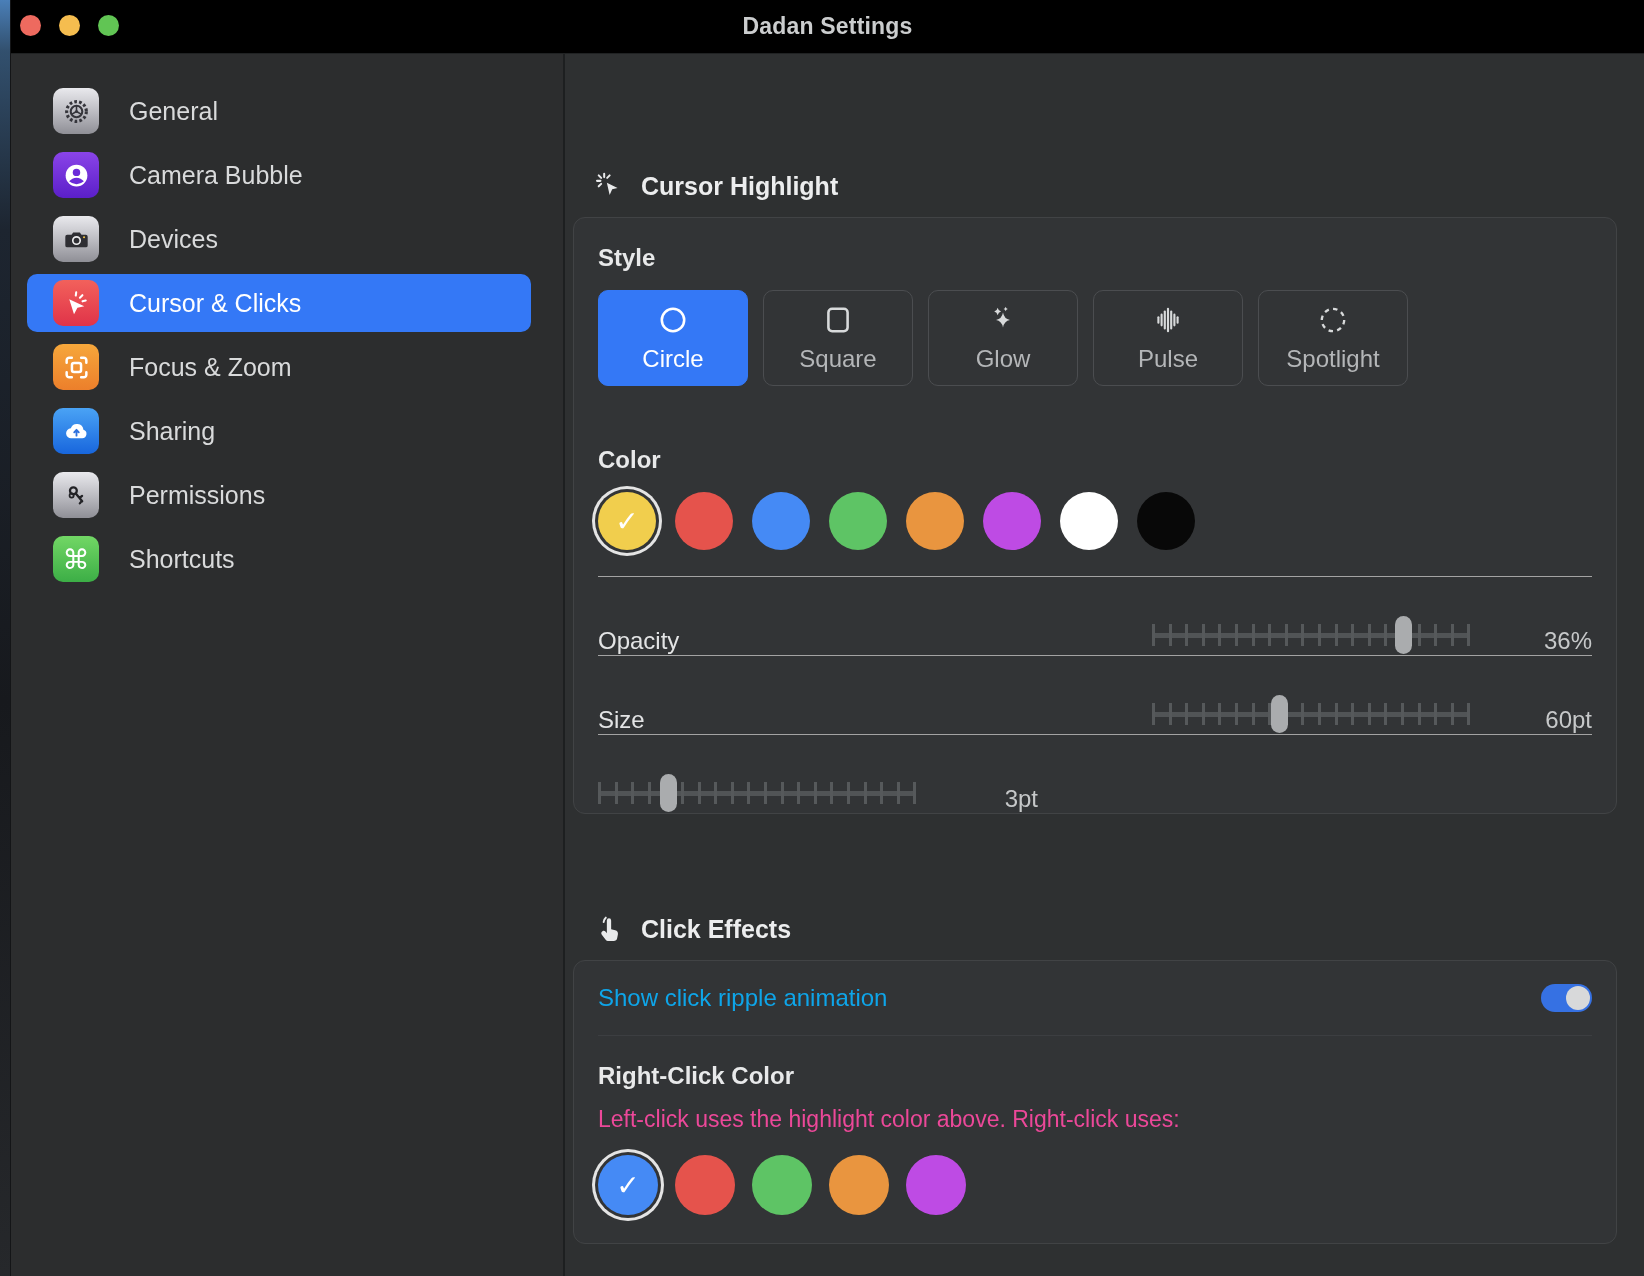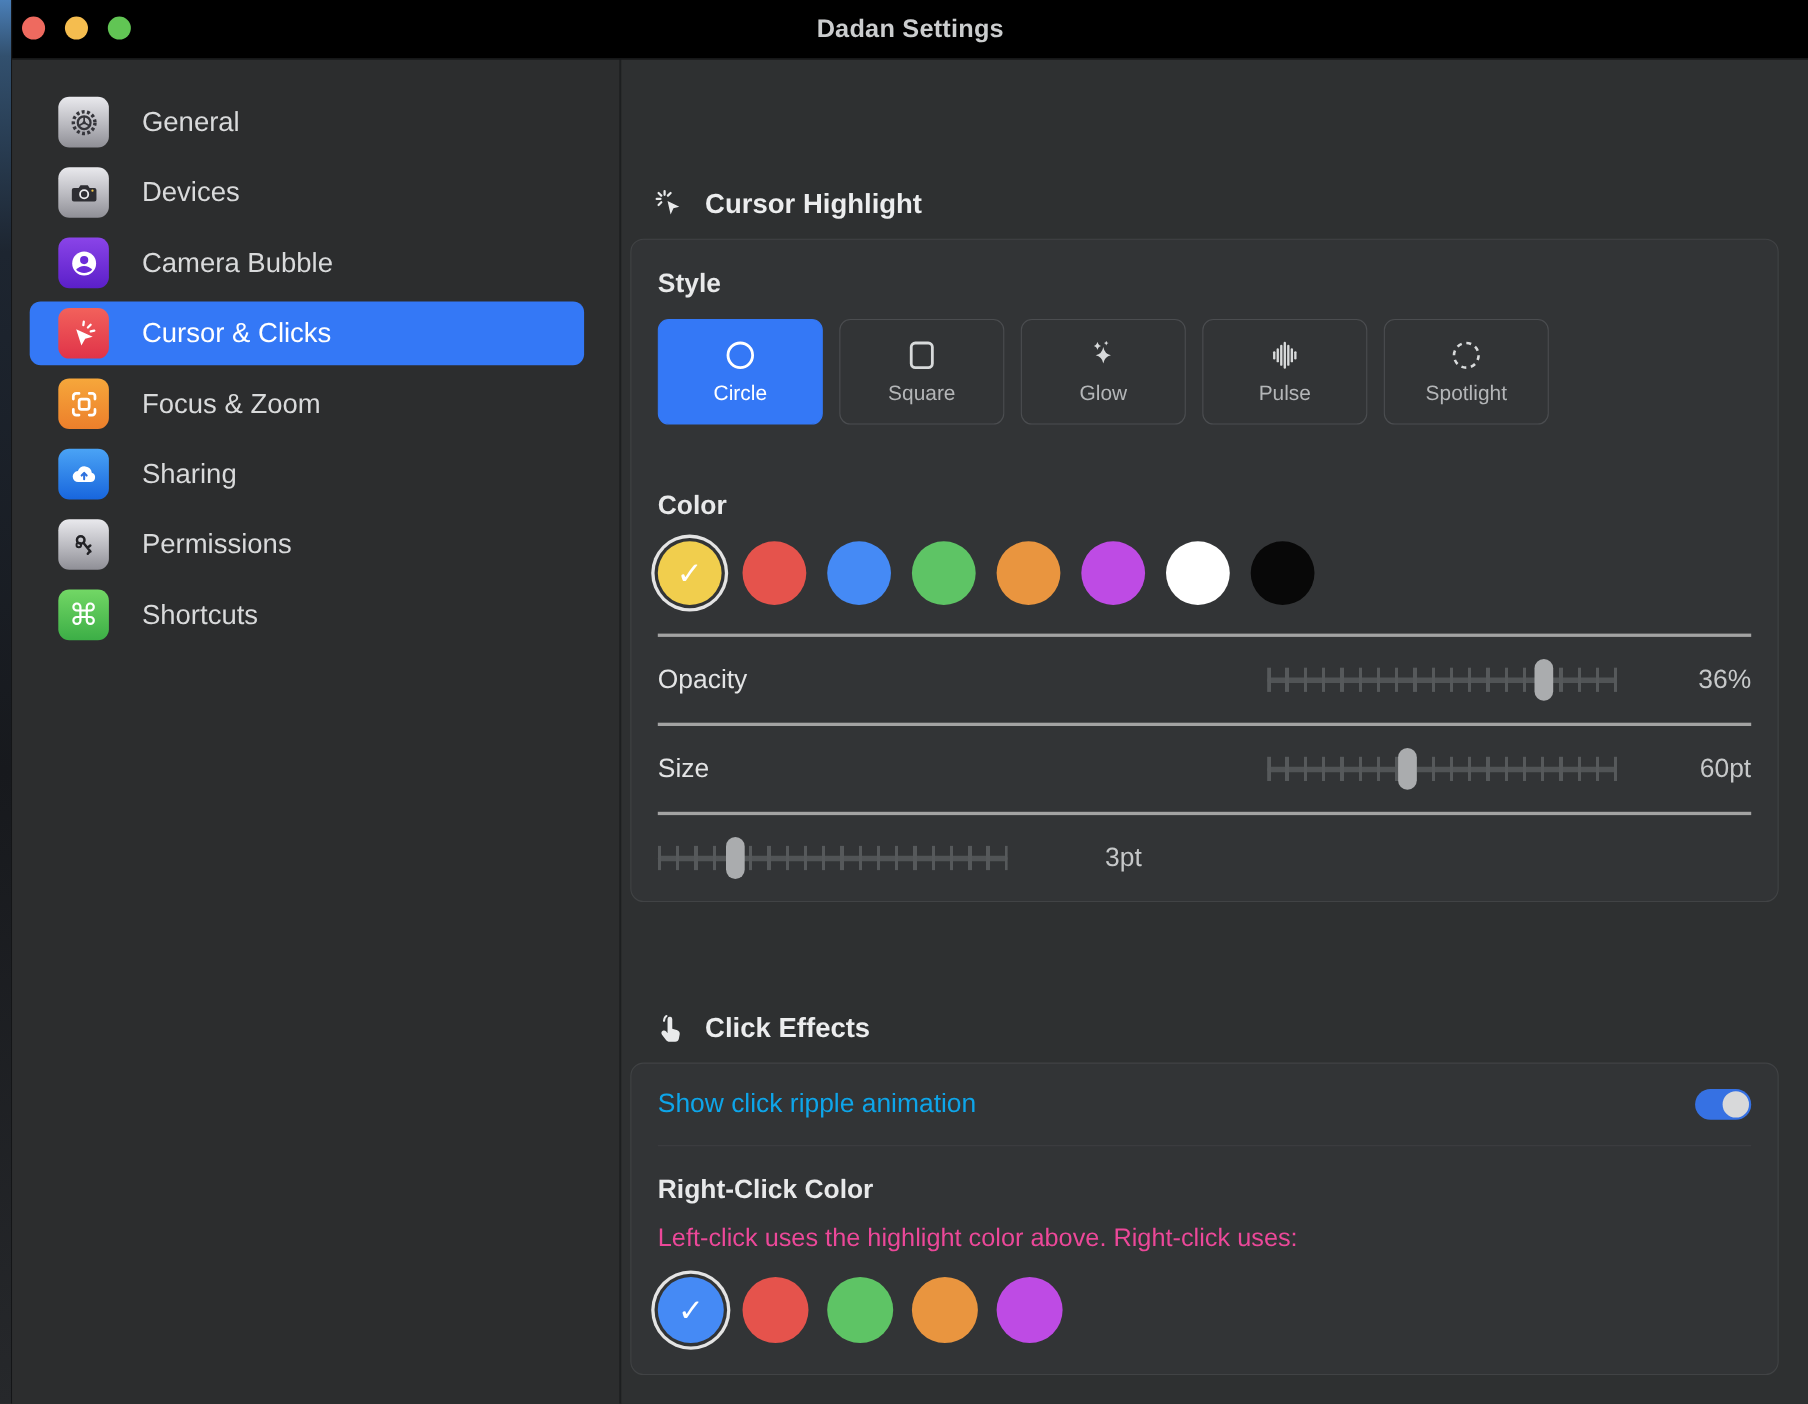--- a/index.html
+++ b/index.html
@@ -46,33 +46,33 @@
   .section-title{font-size:25px;font-weight:bold;color:#ECEDEE;}
   .card{background:#323436;border:1px solid #414345;border-radius:12px;padding:0 24px;box-sizing:border-box;}
   .card-label{font-size:24px;font-weight:bold;color:#E8E9EA;}
   .lbl-style{padding-top:26px;}
   .lbl-color{margin-top:60px;}
   
   .style-row{display:flex;gap:15px;margin-top:18px;}
   .style-btn{width:150px;height:96px;border:1px solid #4B4D50;border-radius:10px;background:transparent;
     display:flex;flex-direction:column;align-items:center;justify-content:center;gap:9px;cursor:pointer;}
   .style-btn svg{width:32px;height:32px;stroke:#D8DADB;fill:none;}
-  .style-btn .opt-label{font-size:19px;color:#B4B6B8;}
+  .style-btn .opt-label{font-size:24px;color:#B4B6B8;}
   .style-btn.selected{background:#3478F6;border-color:#3478F6;}
   .style-btn.selected svg{stroke:#FFFFFF;}
   .style-btn.selected .opt-label{color:#FFFFFF;}
   
   .swatch-row{display:flex;gap:19px;margin:18px 0 26px;align-items:center;}
   .swatch{width:58px;height:58px;border-radius:50%;position:relative;cursor:pointer;}
   .swatch.selected{box-shadow:0 0 0 3px #323436,0 0 0 6px #E4E4E4;}
   .check-icon{position:absolute;inset:0;display:flex;align-items:center;justify-content:center;
     color:#fff;font-size:28px;font-weight:bold;font-family:"DejaVu Sans",sans-serif;}
   .check-icon::before{content:"\2713";}
   
-  .slider-row{height:78px;display:flex;align-items:center;border-top:3px solid #a3a3a3;}
+  .slider-row{height:78px;display:flex;align-items:flex-end;border-top:1px solid #a3a3a3;}
   .slider-label{flex:1;font-size:24px;color:#E3E4E5;}
   .tick-slider{width:318px;height:40px;position:relative;margin-right:26px;cursor:pointer;}
   .tick-slider .bar{position:absolute;left:0;right:0;top:18px;height:4.5px;border-radius:3px;background:#515456;}
   .tick-slider .ticks{position:absolute;left:0;right:0;top:9px;bottom:9px;
     background:repeating-linear-gradient(90deg,#56595B 0 3px,transparent 3px 16.6px);}
   .tick-slider .thumb{position:absolute;top:1px;width:17px;height:38px;border-radius:9px;background:#AAACAE;margin-left:-8px;}
   .slider-value{width:96px;text-align:right;font-size:24px;color:#C6C8C9;}
   
   .ce-header{margin-top:100px;}
   .toggle-row{height:74px;display:flex;align-items:center;justify-content:space-between;}
@@ -111,39 +111,39 @@
               <circle cx="14" cy="14" r="9.5" fill="none" stroke="#35353B" stroke-width="3" stroke-dasharray="2.6 2.1"></circle>
               <circle cx="14" cy="14" r="5.6" fill="none" stroke="#35353B" stroke-width="2"></circle>
               <circle cx="14" cy="14" r="1.5" fill="#35353B"></circle>
               <path d="M14 8.4 V14 l4.8 2.8 M14 14 l-4.8 2.8" stroke="#35353B" stroke-width="1.5" fill="none"></path>
             </svg>
         </div>
         <span class="side-label">General</span>
       </div>
 
       <div class="side-item">
+        <div class="side-icon grad-purple">
+          <svg viewBox="0 0 28 28">
+              <circle cx="14" cy="14" r="10.5" fill="#FFFFFF"></circle>
+              <circle cx="14" cy="11" r="3.6" fill="#6B2BD9"></circle>
+              <path d="M6.9 19.6 a9 9 0 0 1 14.2 0 A10.5 10.5 0 0 1 6.9 19.6 Z" fill="#6B2BD9"></path>
+            </svg>
+        </div>
+        <span class="side-label">Camera Bubble</span>
+      </div>
+
+      <div class="side-item">
         <div class="side-icon grad-silver">
           <svg viewBox="0 0 28 28">
               <path d="M5 9.5 h4.2 l1.6-2.3 h6.4 l1.6 2.3 H23 a1.8 1.8 0 0 1 1.8 1.8 v8.4 a1.8 1.8 0 0 1 -1.8 1.8 H5 a1.8 1.8 0 0 1 -1.8 -1.8 v-8.4 A1.8 1.8 0 0 1 5 9.5 Z" fill="#2E2E33"></path>
               <circle cx="14" cy="15" r="3.6" fill="none" stroke="#ECECEE" stroke-width="1.6"></circle>
               <circle cx="21.3" cy="11.9" r="1" fill="#F3C64A"></circle>
             </svg>
         </div>
         <span class="side-label">Devices</span>
-      </div>
-
-      <div class="side-item">
-        <div class="side-icon grad-purple">
-          <svg viewBox="0 0 28 28">
-              <circle cx="14" cy="14" r="10.5" fill="#FFFFFF"></circle>
-              <circle cx="14" cy="11" r="3.6" fill="#6B2BD9"></circle>
-              <path d="M6.9 19.6 a9 9 0 0 1 14.2 0 A10.5 10.5 0 0 1 6.9 19.6 Z" fill="#6B2BD9"></path>
-            </svg>
-        </div>
-        <span class="side-label">Camera Bubble</span>
       </div>
 
       <div class="side-item selected">
         <div class="side-icon grad-red">
           <svg viewBox="0 0 28 28">
               <path d="M7 10 L21.5 16.6 14.9 18.2 11.6 24.3 Z" fill="#FFFFFF"></path>
               <path d="M17.3 8.4 l2.4-2.4 M19.8 11.9 l3.1-.8 M13.3 6.3 l.4-3.1" stroke="#FFFFFF" stroke-width="2" stroke-linecap="round" fill="none"></path>
             </svg>
         </div>
         <span class="side-label">Cursor &amp; Clicks</span>

